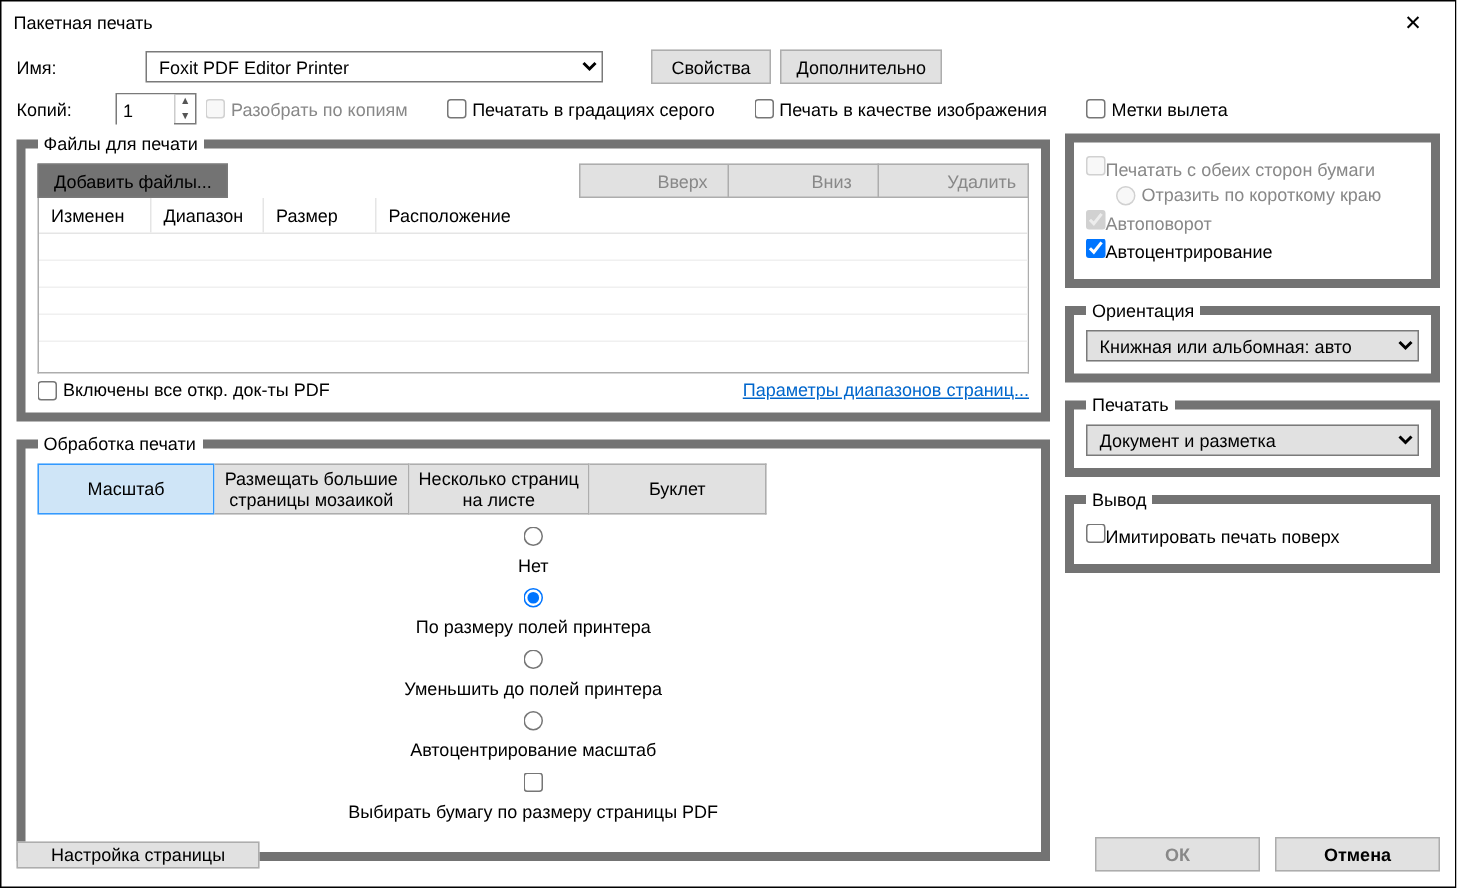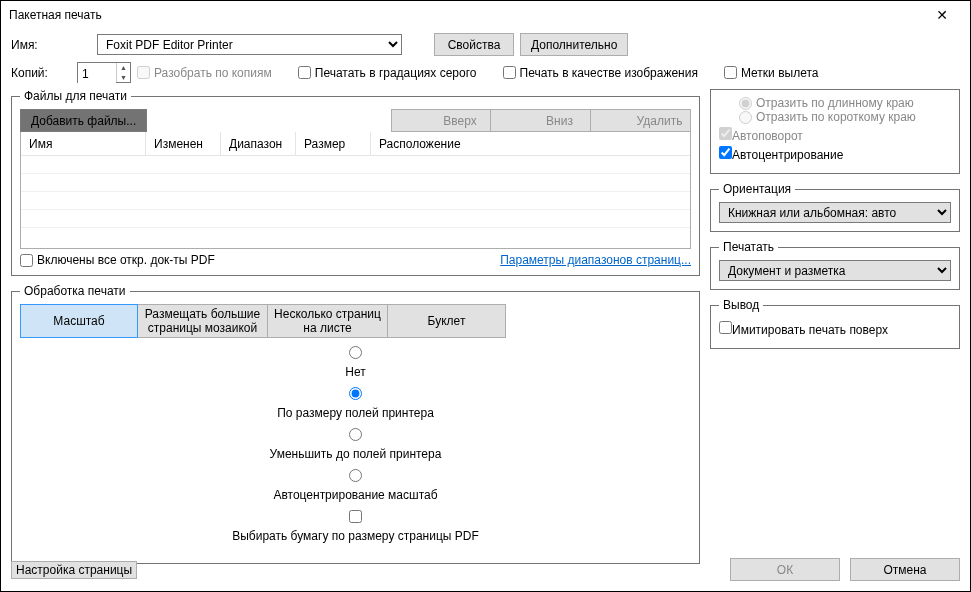--- a/index.html
+++ b/index.html
@@ -22,21 +22,21 @@
 .spinner .arrows span { flex: 1; font-size: 7px; text-align: center; line-height: 9px; cursor: pointer; color: #555; }
 .chk { display: inline-flex; align-items: center; gap: 4px; }
 .chk input { margin: 0; width:13px; height:13px;}
 .chk.disabled { color: #888; }
 .chk.disabled input { accent-color: #ccc; }
 
 .main-flex { display: flex; gap: 10px; margin-top: 6px; }
 .left-col { flex: 1; }
 .right-col { width: 250px; }
 
-fieldset { border: 1px solid #737373; margin: 0 0 8px 0; padding: 6px 8px 8px 8px; position: relative; }
+fieldset { border: 6px solid #737373; margin: 0 0 8px 0; padding: 6px 8px 8px 8px; position: relative; }
 legend { padding: 0 4px; color: #000; }
 
 .file-toolbar { display: flex; gap: 0; margin-bottom: 0; }
 .file-toolbar .add { border: 1px solid #7a7a7a; background: #737373; height: 23px; padding: 0 10px; cursor: pointer; }
 .file-toolbar .spacer { flex: 1; }
 .file-toolbar .tb { border: 1px solid #adadad; background: #e1e1e1; height: 23px; width: 100px; color: #888; cursor: default; padding-left: 44px; }
 .file-toolbar .tb + .tb { border-left: none; }
 
 .table { border: 1px solid #adadad; border-top: none; margin-top: 0; }
 .table-head { display: flex; background: #fff; border-bottom: 1px solid #e5e5e5; height: 24px; align-items: center; }
@@ -61,23 +61,23 @@
 .radio-group label { display: flex; align-items: center; gap: 6px; margin: 8px 0; flex-direction: column; }
 .radio-group input[type="radio"] { margin: 0; }
 
 .right-col .opt { display: block; margin: 3px 0; }
 .right-col .sub { margin-left: 20px; display: flex; align-items: center; gap: 4px; color: #888; }
 .right-col .sub input { margin:0;}
 .combo { width: 100%; height: 21px; border: 1px solid #7a7a7a; background: #e1e1e1; }
 
 .footer { position: absolute; bottom: 10px; left: 10px; right: 10px; display: flex; align-items: center; }
 .footer .spacer { flex: 1; }
-.footer .btn { width: 110px; }
+.footer .btn { width: 110px; font-weight: bold; }
 .footer .btn + .btn { margin-left: 10px; }
-.footer .pgsetup { border: 1px solid #adadad; background: #e1e1e1; height: 18px; padding: 0 4px; cursor: pointer; }
+.footer .pgsetup { border: 1px solid #adadad; background: #e1e1e1; height: 18px; padding: 0 22px; cursor: pointer; }
 </style>
 </head>
 <body>
 
 <div class="window">
   <div class="titlebar">
     <span class="title">Пакетная печать</span>
     <span class="close">✕</span>
   </div>
 
@@ -127,21 +127,20 @@
           <legend>Файлы для печати</legend>
           <div class="file-toolbar">
             <button class="add">Добавить файлы...</button>
             <span class="spacer"></span>
             <button class="tb" disabled="">Вверх</button>
             <button class="tb" disabled="">Вниз</button>
             <button class="tb" disabled="">Удалить</button>
           </div>
           <div class="table">
             <div class="table-head">
-              <div class="th" style="width:125px">Имя</div>
               <div class="th" style="width:75px">Изменен</div>
               <div class="th" style="width:75px">Диапазон</div>
               <div class="th" style="width:75px">Размер</div>
               <div class="th" style="flex:1;border-right:none">Расположение</div>
             </div>
             <div class="table-body">
               <div class="tr"></div>
               <div class="tr"></div>
               <div class="tr"></div>
               <div class="tr"></div>
@@ -186,24 +185,21 @@
             <label class="chk" style="margin-top:6px">
                 <input type="checkbox" style="">
                 <span>Выбирать бумагу по размеру страницы PDF</span>
               </label>
           </div>
         </fieldset>
       </div>
 
       <div class="right-col">
         <fieldset>
-          <div class="sub">
-              <input type="radio" disabled="" checked="" style="">
-              <span>Отразить по длинному краю</span>
-            </div>
+          <label class="chk disabled opt"><input type="checkbox" disabled="" style=""><span>Печатать с обеих сторон бумаги</span></label>
           <div class="sub">
               <input type="radio" disabled="" style="">
               <span>Отразить по короткому краю</span>
             </div>
           <label class="chk disabled opt"><input type="checkbox" disabled="" checked="" style=""><span>Автоповорот</span></label>
           <label class="chk opt"><input type="checkbox" checked="" style=""><span>Автоцентрирование</span></label>
         </fieldset>
 
         <fieldset>
           <legend>Ориентация</legend>

